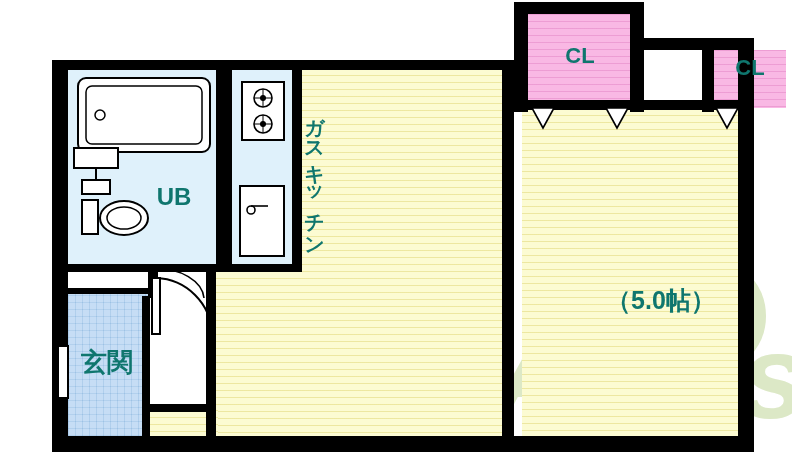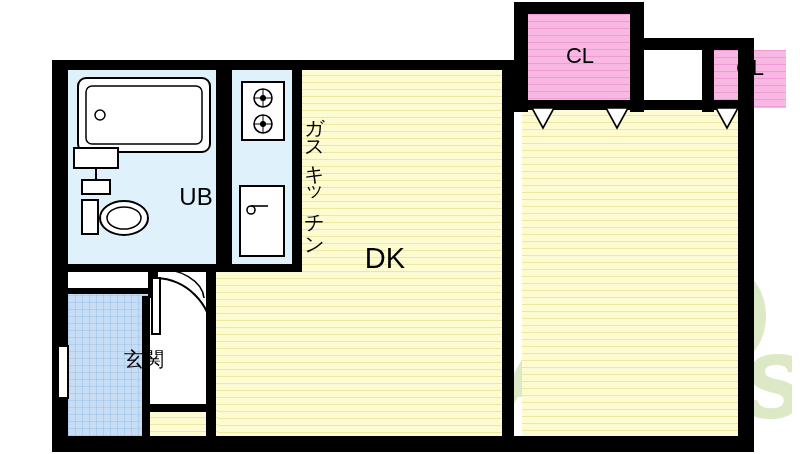--- a/index.html
+++ b/index.html
@@ -80,36 +80,36 @@
       to bottom,
       rgba(225,130,195,0.5) 0px,
       rgba(225,130,195,0.5) 1px,
       rgba(0,0,0,0) 1px,
       rgba(0,0,0,0) 7px);
   }
 
   
   .label {
     position: absolute;
-    color: #000000;
-    font-weight: normal;
+    color: #0f766e;
+    font-weight: bold;
     white-space: pre;
     line-height: 1.12;
     text-align: center;
   }
   .label-vertical {
     writing-mode: vertical-rl;
     text-orientation: upright;
     letter-spacing: 1px;
   }
   .lbl-dk   { font-size: 29px; }
   .lbl-room { font-size: 26px; }
   .lbl-ub   { font-size: 24px; }
   .lbl-cl   { font-size: 22px; }
-  .lbl-gen  { font-size: 20px; margin-left: 37px; }
+  .lbl-gen  { font-size: 26px; }
   .lbl-kit  { font-size: 20px; }
 
   
   .thinline { background: #000; }
   svg.fx { position: absolute; overflow: visible; }
 </style>
 </head>
 <body>
 
 <div id="plan">
@@ -240,24 +240,24 @@
 
   <svg class="fx" style="left:528px; top:108px;" width="104" height="22" viewBox="0 0 104 22">
     <polygon points="4,0 26,0 15,20" fill="#ffffff" stroke="#000" stroke-width="1.6"></polygon>
     <polygon points="78,0 100,0 89,20" fill="#ffffff" stroke="#000" stroke-width="1.6"></polygon>
   </svg>
 
   <svg class="fx" style="left:712px; top:108px;" width="44" height="22" viewBox="0 0 44 22">
     <polygon points="4,0 26,0 15,20" fill="#ffffff" stroke="#000" stroke-width="1.6"></polygon>
   </svg>
 
-  <div class="label lbl-dk" style="left:330px; top:242px; width:110px;">DK</div>
-
-
-  <div class="label lbl-ub" style="left:166px; top:184px; width:60px;">UB</div>
+
+  <div class="label lbl-room" style="left:566px; top:286px; width:190px; font-size:25px;">（5.0帖）</div>
+
+  <div class="label lbl-ub" style="left:144px; top:184px; width:60px;">UB</div>
 
   <div class="label lbl-cl" style="left:556px; top:44px; width:48px;">CL</div>
   <div class="label lbl-cl" style="left:726px; top:56px; width:48px;">CL</div>
 
   <div class="label lbl-gen" style="left:68px; top:348px; width:78px;">玄関</div>
 
   <div class="label label-vertical lbl-kit" style="left:302px; top:104px; height:170px; width:24px; text-align:left;">ガスキッチン</div>
 
 </div>
 

